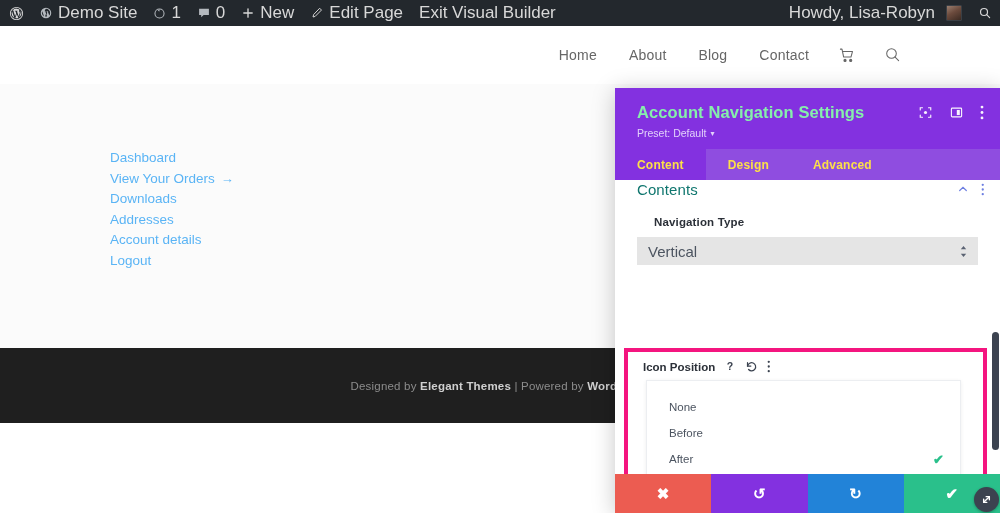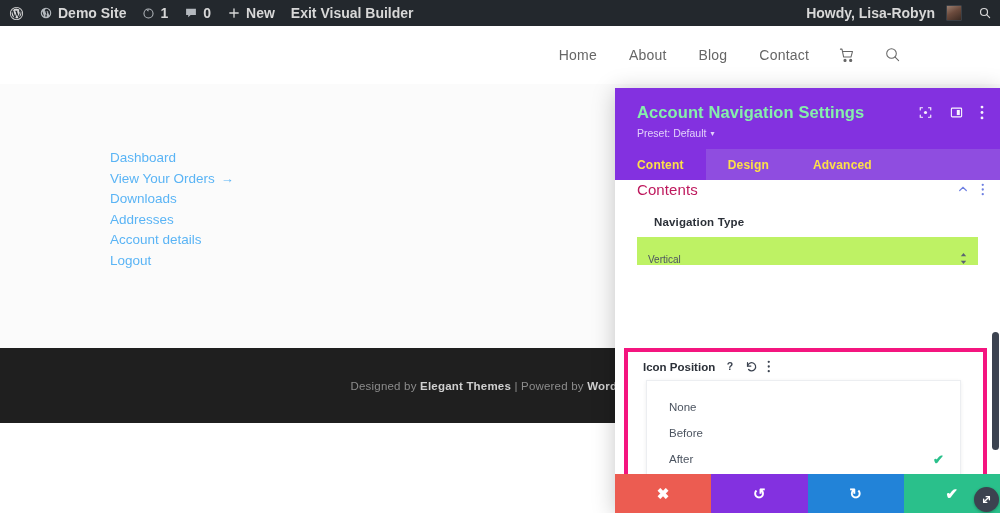--- a/index.html
+++ b/index.html
@@ -12,23 +12,22 @@
   }
   body { position: relative; }
 
   
   #wp-adminbar {
     position: absolute; top: 0; left: 0;
     width: 1000px; height: 26px;
     background: #23282d;
     display: flex; align-items: center;
     color: #d8d8d8;
-    font-size: 14px;
+    font-size: 17px;
     z-index: 60;
-    font-weight: bold;
   }
   .ab-item {
     display: flex; align-items: center; gap: 5px;
     height: 26px; padding: 0 8px;
     color: #d8d8d8; white-space: nowrap;
     cursor: pointer;
   }
   .ab-logo { padding-left: 9px; padding-right: 7px; }
   .ab-spacer { flex: 1 1 auto; }
   .ab-right { display: flex; align-items: center; }
@@ -141,37 +140,37 @@
     overflow: hidden;
   }
 
   
   #contents-section {
     position: absolute; top: -6px; left: 0; width: 100%;
     height: 30px;
     display: flex; align-items: center; justify-content: space-between;
     padding: 0 16px 0 22px;
   }
-  #contents-title { font-size: 15px; color: #be185d; font-weight: 400; letter-spacing: .1px; }
+  #contents-title { font-size: 15px; color: #0f766e; font-weight: 400; letter-spacing: .1px; }
   #contents-actions { display: flex; align-items: center; gap: 12px; }
 
   .field-block { padding: 0 22px; }
   .field-label {
     font-size: 11.5px; color: #2b3038; font-weight: 700;
     letter-spacing: .15px;
     padding-left: 17px;
   }
   .select-box {
     margin-top: 9px;
     height: 28px;
-    background: #bef264;
+    background: #e5e5e5;
     border: none;
-    display: flex; align-items: flex-end; justify-content: space-between;
+    display: flex; align-items: center; justify-content: space-between;
     padding: 0 10px 0 11px;
-    font-size: 10px; color: #4c5460;
+    font-size: 15px; color: #4c5460;
     cursor: pointer;
   }
   .select-arrows { display: flex; flex-direction: column; gap: 2px; line-height: 0; }
 
   
   #icon-position-highlight {
     position: absolute; left: 9px; top: 168px;
     width: 363px; height: 145px;
     border: 4px solid #f4157f;
     background: #ffffff;
@@ -277,20 +276,28 @@
 
   <div class="ab-item">
     <span class="ab-icon">
       <svg width="14" height="14" viewBox="0 0 20 20" stroke="#d8d8d8" stroke-width="1.9" stroke-linecap="round">
         <path d="M10 4v12M4 10h12"></path>
       </svg>
     </span>
     <span>New</span>
   </div>
 
+  <div class="ab-item">
+    <span class="ab-icon">
+      <svg width="14" height="14" viewBox="0 0 20 20" fill="none" stroke="#d8d8d8" stroke-width="1.4" stroke-linecap="round" stroke-linejoin="round">
+        <path d="M14.2 3.6 16.4 5.8 7.3 14.9 4.3 15.7 5.1 12.7z"></path>
+      </svg>
+    </span>
+    <span>Edit Page</span>
+  </div>
 
   <div class="ab-item">
     <span>Exit Visual Builder</span>
   </div>
 
   <div class="ab-spacer"></div>
 
   <div class="ab-right">
     <div class="ab-item">
       <span>Howdy, Lisa-Robyn</span>

